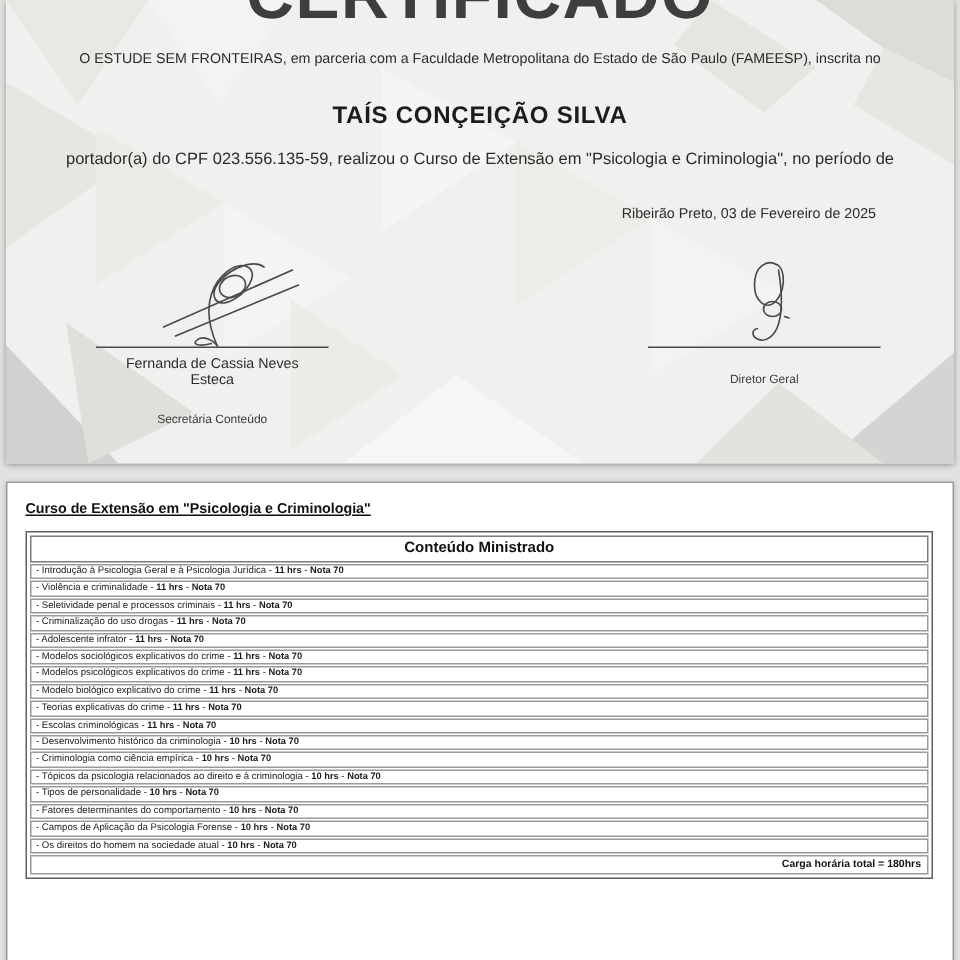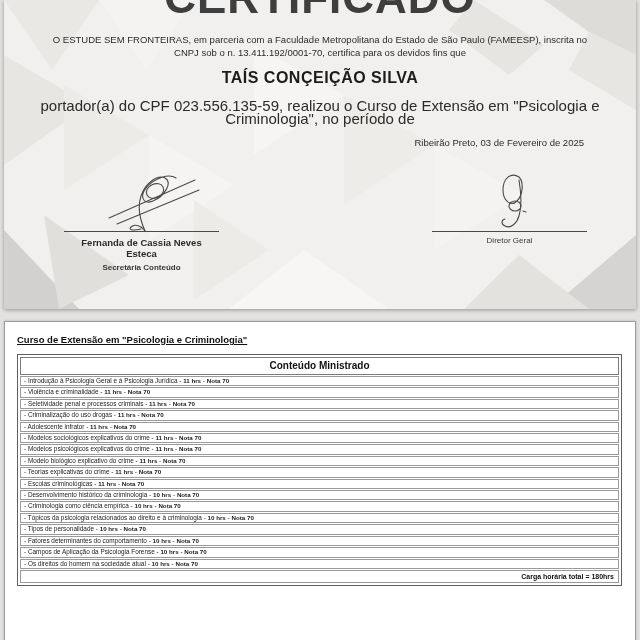--- a/index.html
+++ b/index.html
@@ -30,35 +30,35 @@
     position:absolute; left:30px; right:30px; top:34px;
     text-align:center; font-size:9.5px; line-height:12.5px; color:#2b2b2b;
   }
   .cert-name {
     position:absolute; left:0; right:0; top:69px;
     text-align:center; font-size:16px; font-weight:bold;
     letter-spacing:.5px; color:#1c1c1c;
   }
   .cert-body {
     position:absolute; left:30px; right:30px; top:100px;
-    text-align:center; font-size:15px; line-height:12.5px; color:#2b2b2b;
+    text-align:center; font-size:11px; line-height:12.5px; color:#2b2b2b;
   }
   .cert-date {
     position:absolute; right:52px; top:137px;
     font-size:9.5px; color:#2b2b2b;text-align:center;
   }
 
   .sig-block { position:absolute; top:170px; width:165px; text-align:center; }
-  .sig-block.left  { left:55px;font-weight:bold; }
+  .sig-block.left  { left:55px; }
   .sig-block.right { left:423px; }
   .sig-draw { display:block; margin:0 auto; height:61px; }
   .sig-line { border-top:1px solid #4a4a4a; margin:0 5px; }
   .sig-name { margin-top:5px; font-size:9.5px; line-height:11px; color:#2b2b2b; }
   .sig-block.left .sig-name { padding:0 18px; }  
-  .sig-role { margin-top:4px; font-size:8px; color:#3a3a3a; }
+  .sig-role { margin-top:16px; font-size:8px; color:#3a3a3a; }
 
   
   .panel {
     position:absolute; left:4px; top:321px; width:632px; height:325px;
     background:#ffffff; border:1px solid #9b9b9b;
     box-shadow:0 0 3px rgba(0,0,0,.2);
   }
   .panel-title {
     position:absolute; left:12px; top:12px;
     font-size:9.5px; font-weight:bold; color:#101010;
@@ -106,21 +106,20 @@
     <polygon points="515,255 585,309 460,309" fill="#e4e2df"></polygon>
     <polygon points="300,250 385,309 225,309" fill="#f7f6f4"></polygon>
     <polygon points="190,200 265,250 190,300" fill="#ecebe8"></polygon>
   </svg>
 
   <div class="cert-content">
     <div class="cert-title">CERTIFICADO</div>
 
     <div class="cert-intro">
       <span>O ESTUDE SEM FRONTEIRAS, em parceria com a Faculdade Metropolitana do Estado de São Paulo (FAMEESP), inscrita no</span><br>
-      <span>CNPJ sob o n. 13.411.192/0001-70, certifica para os devidos fins que</span>
     </div>
 
     <div class="cert-name">TAÍS CONÇEIÇÃO SILVA</div>
 
     <div class="cert-body">
       <span>portador(a) do CPF 023.556.135-59, realizou o Curso de Extensão em "Psicologia e Criminologia", no período de</span><br>
     </div>
 
     <div class="cert-date">Ribeirão Preto, 03 de Fevereiro de 2025</div>
 

